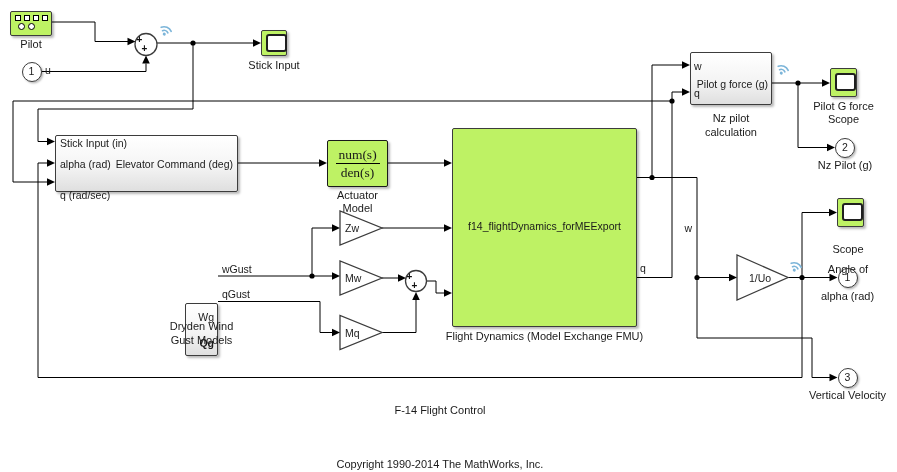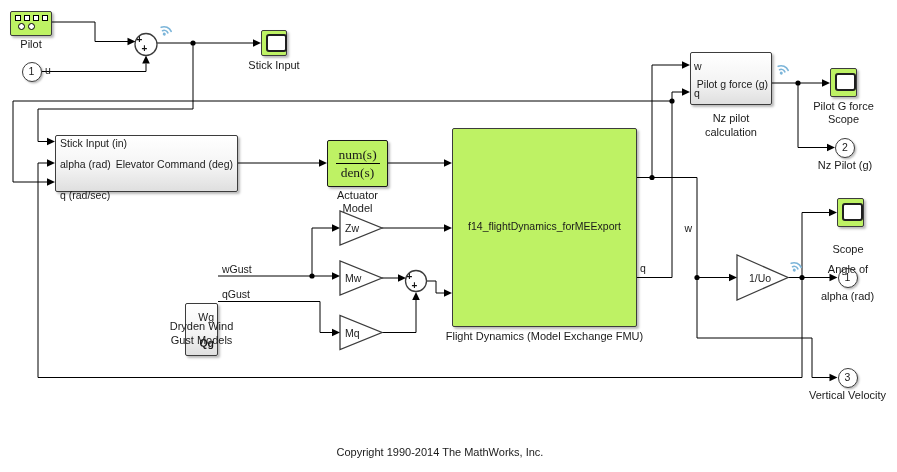--- a/index.html
+++ b/index.html
@@ -194,15 +194,16 @@
   <svg class="wifi" style="left:787px;top:258px;" width="17" height="16" viewBox="0 0 17 16">
     <g transform="rotate(22 8 10)">
       <g stroke="#7cb5d9" stroke-width="1.6" fill="none" stroke-linecap="round">
         <path d="M5.2,9.7 A4.2,4.2 0 0 1 11.0,9.7"></path>
         <path d="M2.7,7.1 A7.8,7.8 0 0 1 13.5,7.1"></path>
       </g>
       <circle cx="8.1" cy="12.2" r="1.5" fill="#7cb5d9"></circle>
     </g>
   </svg>
 
-  <div class="lbl" style="left:290px;top:446px;width:300px;">Copyright 1990-2014 The MathWorks, Inc.</div>
+  <div class="lbl" style="left:330px;top:404px;width:220px;">F-14 Flight Control</div>
+  <div class="lbl" style="left:290px;top:458px;width:300px;">Copyright 1990-2014 The MathWorks, Inc.</div>
 
 </div>
 
 </body></html>

